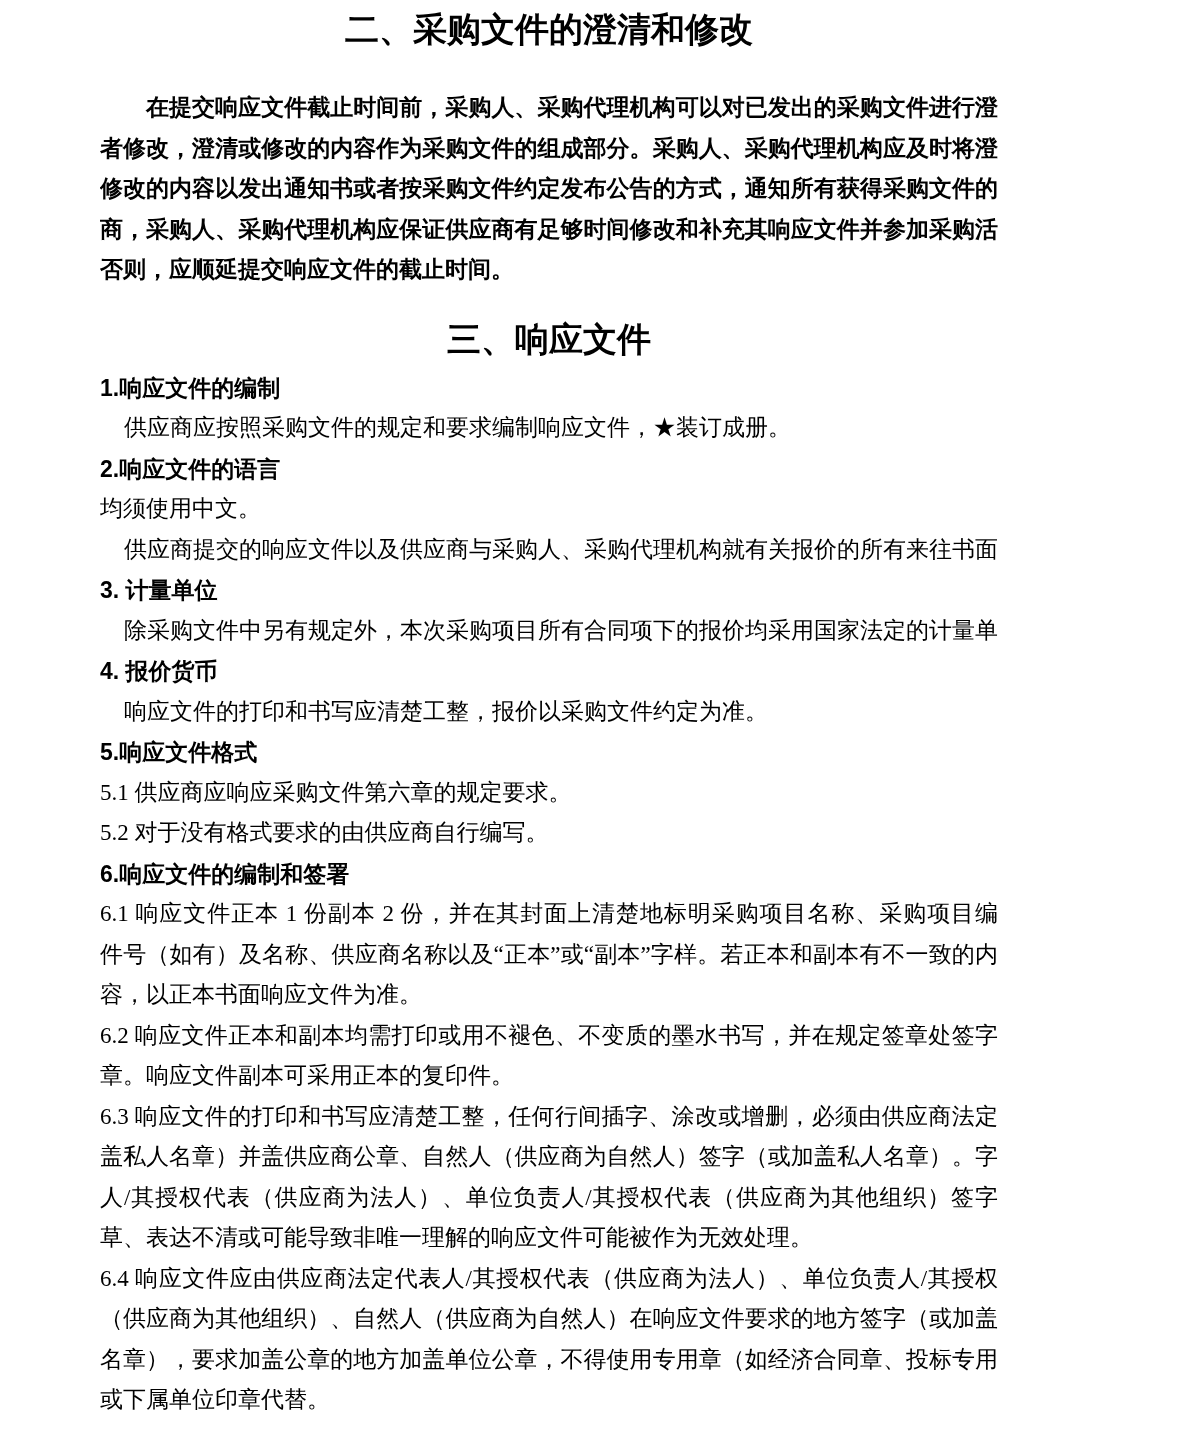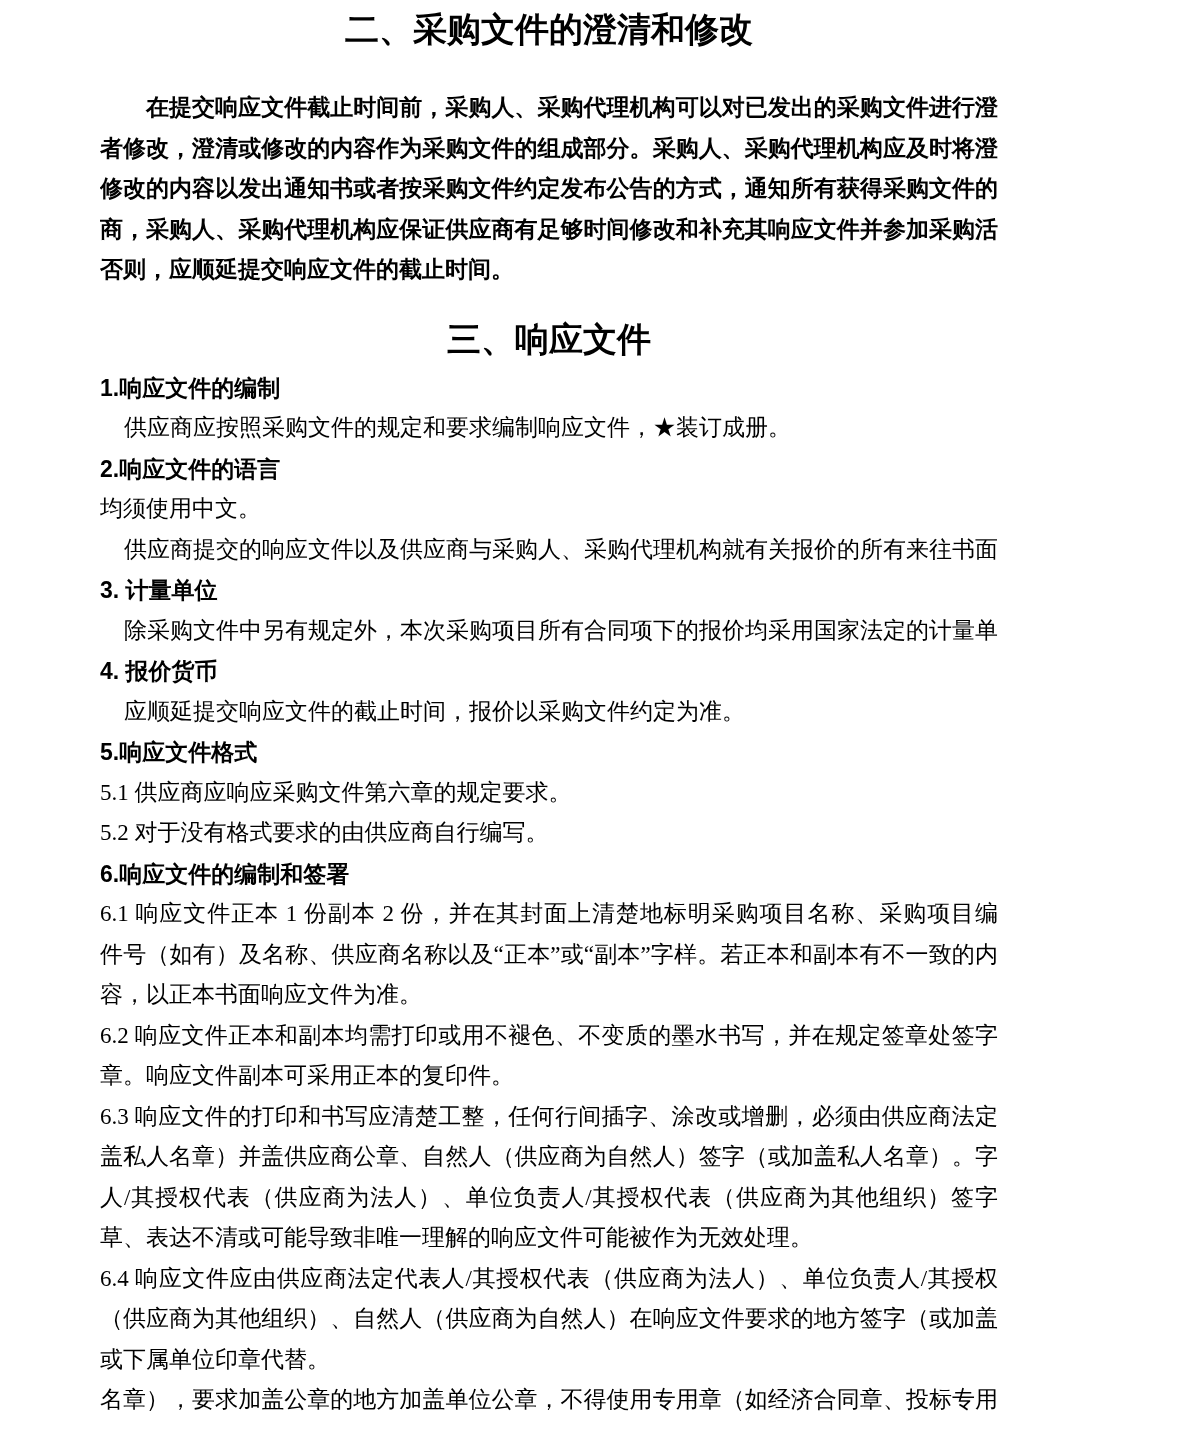--- a/index.html
+++ b/index.html
@@ -76,32 +76,32 @@
 
   <div class="clauses">
       <div class="line heading">1.响应文件的编制</div>
       <div class="line indent1">供应商应按照采购文件的规定和要求编制响应文件，★装订成册。</div>
       <div class="line heading">2.响应文件的语言</div>
       <div class="line">均须使用中文。</div>
       <div class="line indent1 fill">供应商提交的响应文件以及供应商与采购人、采购代理机构就有关报价的所有来往书面文件</div>
       <div class="line heading">3. 计量单位</div>
       <div class="line indent1 fill">除采购文件中另有规定外，本次采购项目所有合同项下的报价均采用国家法定的计量单位。</div>
       <div class="line heading">4. 报价货币</div>
-      <div class="line indent1">应顺延提交响应文件的截止时间，报价以采购文件约定为准。</div>
+      <div class="line indent1">响应文件的打印和书写应清楚工整，报价以采购文件约定为准。</div>
       <div class="line heading">5.响应文件格式</div>
       <div class="line">5.1 供应商应响应采购文件第六章的规定要求。</div>
       <div class="line">5.2 对于没有格式要求的由供应商自行编写。</div>
       <div class="line heading">6.响应文件的编制和签署</div>
       <div class="line fill">6.1 响应文件正本 1 份副本 2 份，并在其封面上清楚地标明采购项目名称、采购项目编号、包</div>
       <div class="line fill">件号（如有）及名称、供应商名称以及“正本”或“副本”字样。若正本和副本有不一致的内</div>
       <div class="line">容，以正本书面响应文件为准。</div>
       <div class="line fill">6.2 响应文件正本和副本均需打印或用不褪色、不变质的墨水书写，并在规定签章处签字和盖</div>
       <div class="line">章。响应文件副本可采用正本的复印件。</div>
       <div class="line fill">6.3 响应文件的打印和书写应清楚工整，任何行间插字、涂改或增删，必须由供应商法定代表</div>
       <div class="line fill">盖私人名章）并盖供应商公章、自然人（供应商为自然人）签字（或加盖私人名章）。字迹潦</div>
       <div class="line fill">人/其授权代表（供应商为法人）、单位负责人/其授权代表（供应商为其他组织）签字（或加</div>
       <div class="line">草、表达不清或可能导致非唯一理解的响应文件可能被作为无效处理。</div>
       <div class="line fill">6.4 响应文件应由供应商法定代表人/其授权代表（供应商为法人）、单位负责人/其授权代表</div>
       <div class="line fill">（供应商为其他组织）、自然人（供应商为自然人）在响应文件要求的地方签字（或加盖私人</div>
+      <div class="line fill">名章），要求加盖公章的地方加盖单位公章，不得使用专用章（如经济合同章、投标专用章等）</div>
       <div class="line">或下属单位印章代替。</div>
-      <div class="line fill">名章），要求加盖公章的地方加盖单位公章，不得使用专用章（如经济合同章、投标专用章等）</div>
     </div>
 </div>
 
 </body></html>

